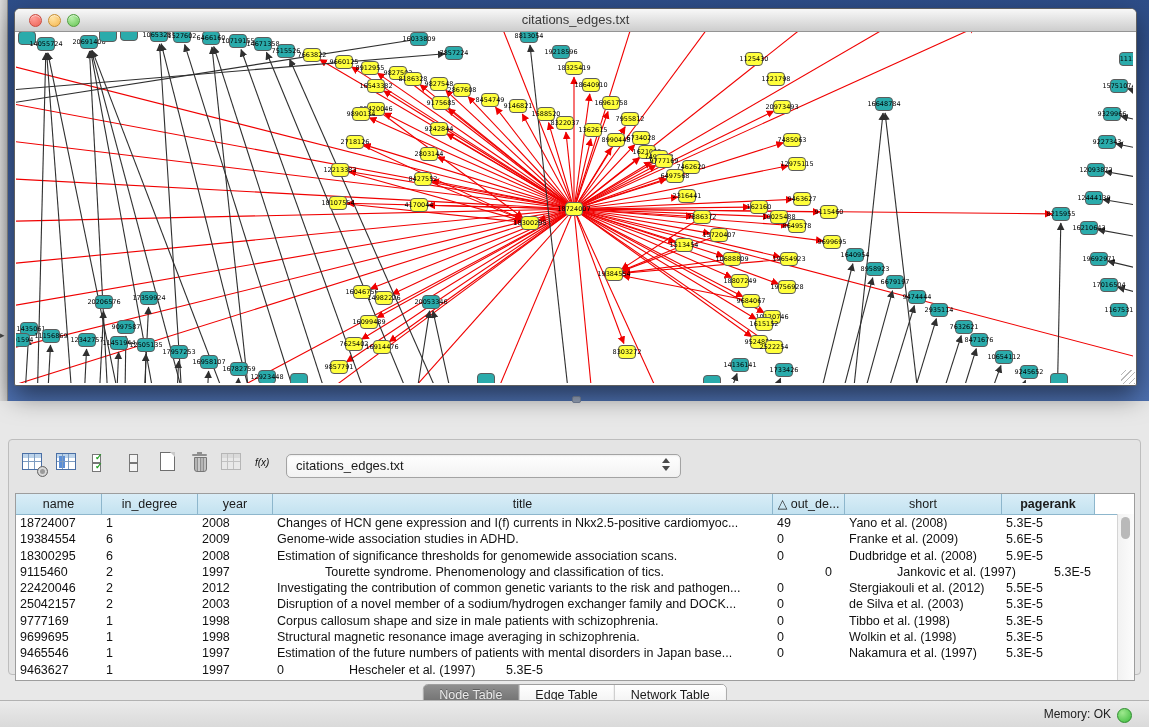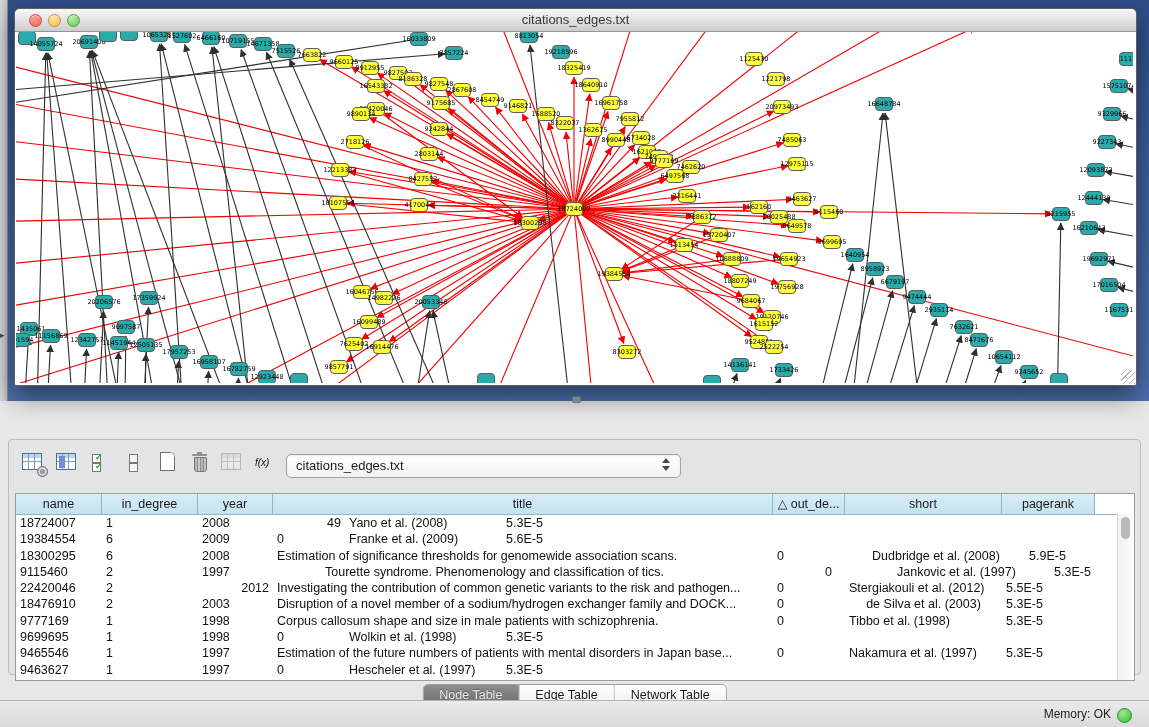--- a/index.html
+++ b/index.html
@@ -810,89 +810,92 @@
       </div>
 
       <div class="tablebox">
         <div class="thead" id="thead">
             <div class="th" style="width: 86px;">name</div>
             <div class="th" style="width: 96px;">in_degree</div>
             <div class="th" style="width: 75px;">year</div>
             <div class="th" style="width: 500px;">title</div>
             <div class="th" style="width: 72px;">△ out_de...</div>
             <div class="th" style="width: 157px;">short</div>
-            <div class="th" style="width: 93px;">pagerank</div>
+            <div class="th" style="width: 93px; font-weight: bold;">pagerank</div>
             <div class="th filler"></div>
           </div>
         <div id="tbody">
             <div class="trow">
               <div class="td" style="width: 86px; text-align: left;">18724007</div>
               <div class="td" style="width: 96px; text-align: left;">1</div>
               <div class="td" style="width: 75px; text-align: left;">2008</div>
-              <div class="td" style="width: 72px; text-align: right;">49</div>
+              <div class="td" style="width: 500px; text-align: left;">Changes of HCN gene expression and I(f) currents in Nkx2.5-positive cardiomyoc...</div>
+              <div class="td" style="width: 72px; text-align: left;">49</div>
               <div class="td" style="width: 157px; text-align: left;">Yano et al. (2008)</div>
               <div class="td" style="width: 93px; text-align: left;">5.3E-5</div>
             </div>
             <div class="trow">
               <div class="td" style="width: 86px; text-align: left;">19384554</div>
               <div class="td" style="width: 96px; text-align: left;">6</div>
               <div class="td" style="width: 75px; text-align: left;">2009</div>
+              <div class="td" style="width: 500px; text-align: left;">Genome-wide association studies in ADHD.</div>
               <div class="td" style="width: 72px; text-align: left;">0</div>
               <div class="td" style="width: 157px; text-align: left;">Franke et al. (2009)</div>
               <div class="td" style="width: 93px; text-align: left;">5.6E-5</div>
             </div>
             <div class="trow">
               <div class="td" style="width: 86px; text-align: left;">18300295</div>
               <div class="td" style="width: 96px; text-align: left;">6</div>
               <div class="td" style="width: 75px; text-align: left;">2008</div>
               <div class="td" style="width: 500px; text-align: left;">Estimation of significance thresholds for genomewide association scans.</div>
               <div class="td" style="width: 72px; text-align: left;">0</div>
-              <div class="td" style="width: 157px; text-align: left; margin-left: 23px;">Dudbridge et al. (2008)</div>
+              <div class="td" style="width: 157px; text-align: left;">Dudbridge et al. (2008)</div>
               <div class="td" style="width: 93px; text-align: left;">5.9E-5</div>
             </div>
             <div class="trow">
               <div class="td" style="width: 86px; text-align: left;">9115460</div>
               <div class="td" style="width: 96px; text-align: left;">2</div>
               <div class="td" style="width: 75px; text-align: left;">1997</div>
               <div class="td" style="width: 500px; text-align: left; margin-left: 48px;">Tourette syndrome. Phenomenology and classification of tics.</div>
               <div class="td" style="width: 72px; text-align: left;">0</div>
               <div class="td" style="width: 157px; text-align: left;">Jankovic et al. (1997)</div>
               <div class="td" style="width: 93px; text-align: left;">5.3E-5</div>
             </div>
             <div class="trow">
               <div class="td" style="width: 86px; text-align: left;">22420046</div>
               <div class="td" style="width: 96px; text-align: left;">2</div>
-              <div class="td" style="width: 75px; text-align: right;">2012</div>
+              <div class="td" style="width: 75px; text-align: left;">2012</div>
               <div class="td" style="width: 500px; text-align: left;">Investigating the contribution of common genetic variants to the risk and pathogen...</div>
               <div class="td" style="width: 72px; text-align: left;">0</div>
               <div class="td" style="width: 157px; text-align: left;">Stergiakouli et al. (2012)</div>
               <div class="td" style="width: 93px; text-align: left;">5.5E-5</div>
             </div>
             <div class="trow">
-              <div class="td" style="width: 86px; text-align: left;">18476910</div>
+              <div class="td" style="width: 86px; text-align: left;">25042157</div>
               <div class="td" style="width: 96px; text-align: left;">2</div>
               <div class="td" style="width: 75px; text-align: left;">2003</div>
               <div class="td" style="width: 500px; text-align: left;">Disruption of a novel member of a sodium/hydrogen exchanger family and DOCK...</div>
               <div class="td" style="width: 72px; text-align: left;">0</div>
-              <div class="td" style="width: 157px; text-align: center;">de Silva et al. (2003)</div>
+              <div class="td" style="width: 157px; text-align: left;">de Silva et al. (2003)</div>
               <div class="td" style="width: 93px; text-align: left;">5.3E-5</div>
             </div>
             <div class="trow">
               <div class="td" style="width: 86px; text-align: left;">9777169</div>
               <div class="td" style="width: 96px; text-align: left;">1</div>
               <div class="td" style="width: 75px; text-align: left;">1998</div>
               <div class="td" style="width: 500px; text-align: left;">Corpus callosum shape and size in male patients with schizophrenia.</div>
               <div class="td" style="width: 72px; text-align: left;">0</div>
               <div class="td" style="width: 157px; text-align: left;">Tibbo et al. (1998)</div>
               <div class="td" style="width: 93px; text-align: left;">5.3E-5</div>
             </div>
             <div class="trow">
               <div class="td" style="width: 86px; text-align: left;">9699695</div>
               <div class="td" style="width: 96px; text-align: left;">1</div>
               <div class="td" style="width: 75px; text-align: left;">1998</div>
+              <div class="td" style="width: 500px; text-align: left;">Structural magnetic resonance image averaging in schizophrenia.</div>
               <div class="td" style="width: 72px; text-align: left;">0</div>
               <div class="td" style="width: 157px; text-align: left;">Wolkin et al. (1998)</div>
               <div class="td" style="width: 93px; text-align: left;">5.3E-5</div>
             </div>
             <div class="trow">
               <div class="td" style="width: 86px; text-align: left;">9465546</div>
               <div class="td" style="width: 96px; text-align: left;">1</div>
               <div class="td" style="width: 75px; text-align: left;">1997</div>
               <div class="td" style="width: 500px; text-align: left;">Estimation of the future numbers of patients with mental disorders in Japan base...</div>
               <div class="td" style="width: 72px; text-align: left;">0</div>

